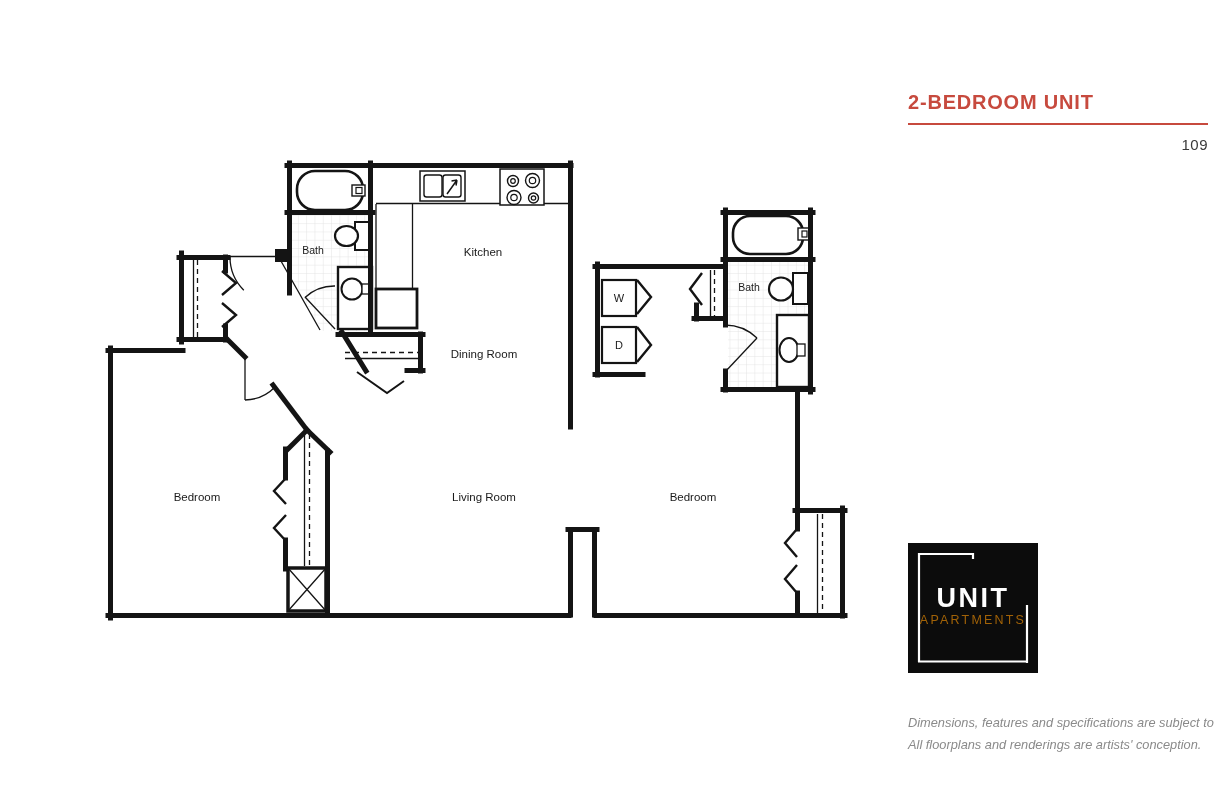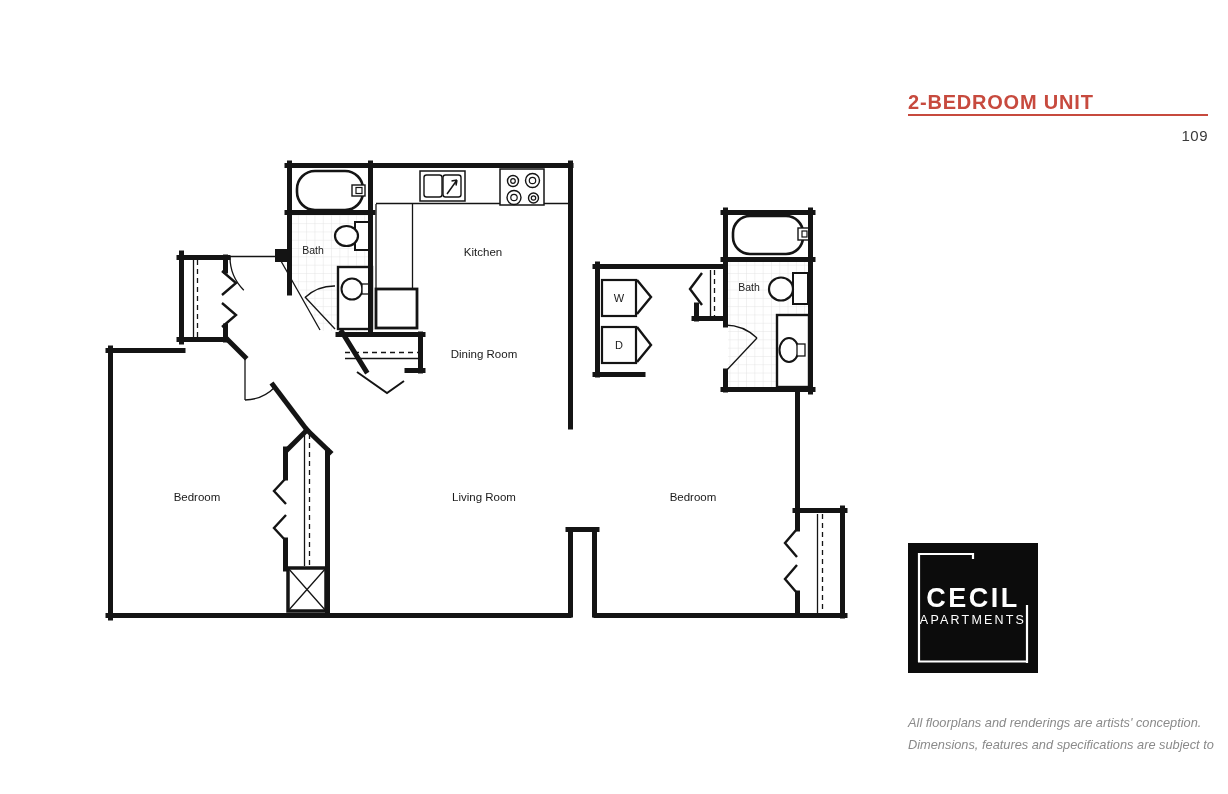--- a/index.html
+++ b/index.html
@@ -2,27 +2,27 @@
 <html><head>
 <meta charset="utf-8">
 <style>
   html,body{margin:0;padding:0;background:#ffffff;}
   .page{position:relative;width:1228px;height:794px;background:#ffffff;overflow:hidden;
         font-family:"Liberation Sans",sans-serif;}
   svg text{font-family:"Liberation Sans",sans-serif;}
   .plan{position:absolute;left:0;top:0;}
   .header{position:absolute;left:908px;top:91px;width:300px;}
   .title{font-size:20px;font-weight:bold;letter-spacing:0.8px;color:#c74a3e;
-         border-bottom:2px solid #c74a3e;margin:0;}
+         padding-bottom:9px;border-bottom:2px solid #c74a3e;margin:0;}
   .unitnum{margin-top:11px;font-size:15px;letter-spacing:0.5px;color:#3a3a3a;text-align:right;}
   .logo{position:absolute;left:908px;top:543px;width:130px;height:130px;background:#0c0c0c;}
   .logo-frame{position:absolute;left:0;top:0;}
   .logo-name{position:absolute;left:0;top:40px;width:130px;text-align:center;color:#fff;
              font-size:27px;font-weight:bold;letter-spacing:2.5px;}
-  .logo-sub{position:absolute;left:0;top:70px;width:130px;text-align:center;color:#ffffff;
+  .logo-sub{position:absolute;left:0;top:70px;width:130px;text-align:center;color:#a16207;
             font-size:12.5px;letter-spacing:2.2px;}
   .disclaimer{position:absolute;left:908px;top:712px;width:320px;color:#8a8a8a;
               font-style:italic;font-size:12.8px;line-height:22px;}
   .disclaimer div{white-space:nowrap;}
 </style>
 </head>
 <body>
 
 <div class="page">
 
@@ -214,22 +214,22 @@
 
   <div class="header">
     <h1 class="title">2-BEDROOM UNIT</h1>
     <div class="unitnum">109</div>
   </div>
 
   <div class="logo">
     <svg class="logo-frame" width="130" height="130" viewBox="0 0 130 130">
       <path d="M11,11 H65 V16 M11,10 V119 M10,118.5 H120 M119,120 V62" fill="none" stroke="#ffffff" stroke-width="2.2"></path>
     </svg>
-    <div class="logo-name">CECIL</div>
+    <div class="logo-name">UNIT</div>
     <div class="logo-sub">APARTMENTS</div>
   </div>
 
   <div class="disclaimer">
+    <div>Dimensions, features and specifications are subject to</div>
     <div>All floorplans and renderings are artists' conception.</div>
-    <div>Dimensions, features and specifications are subject to</div>
   </div>
 
 </div>
 
 </body></html>

